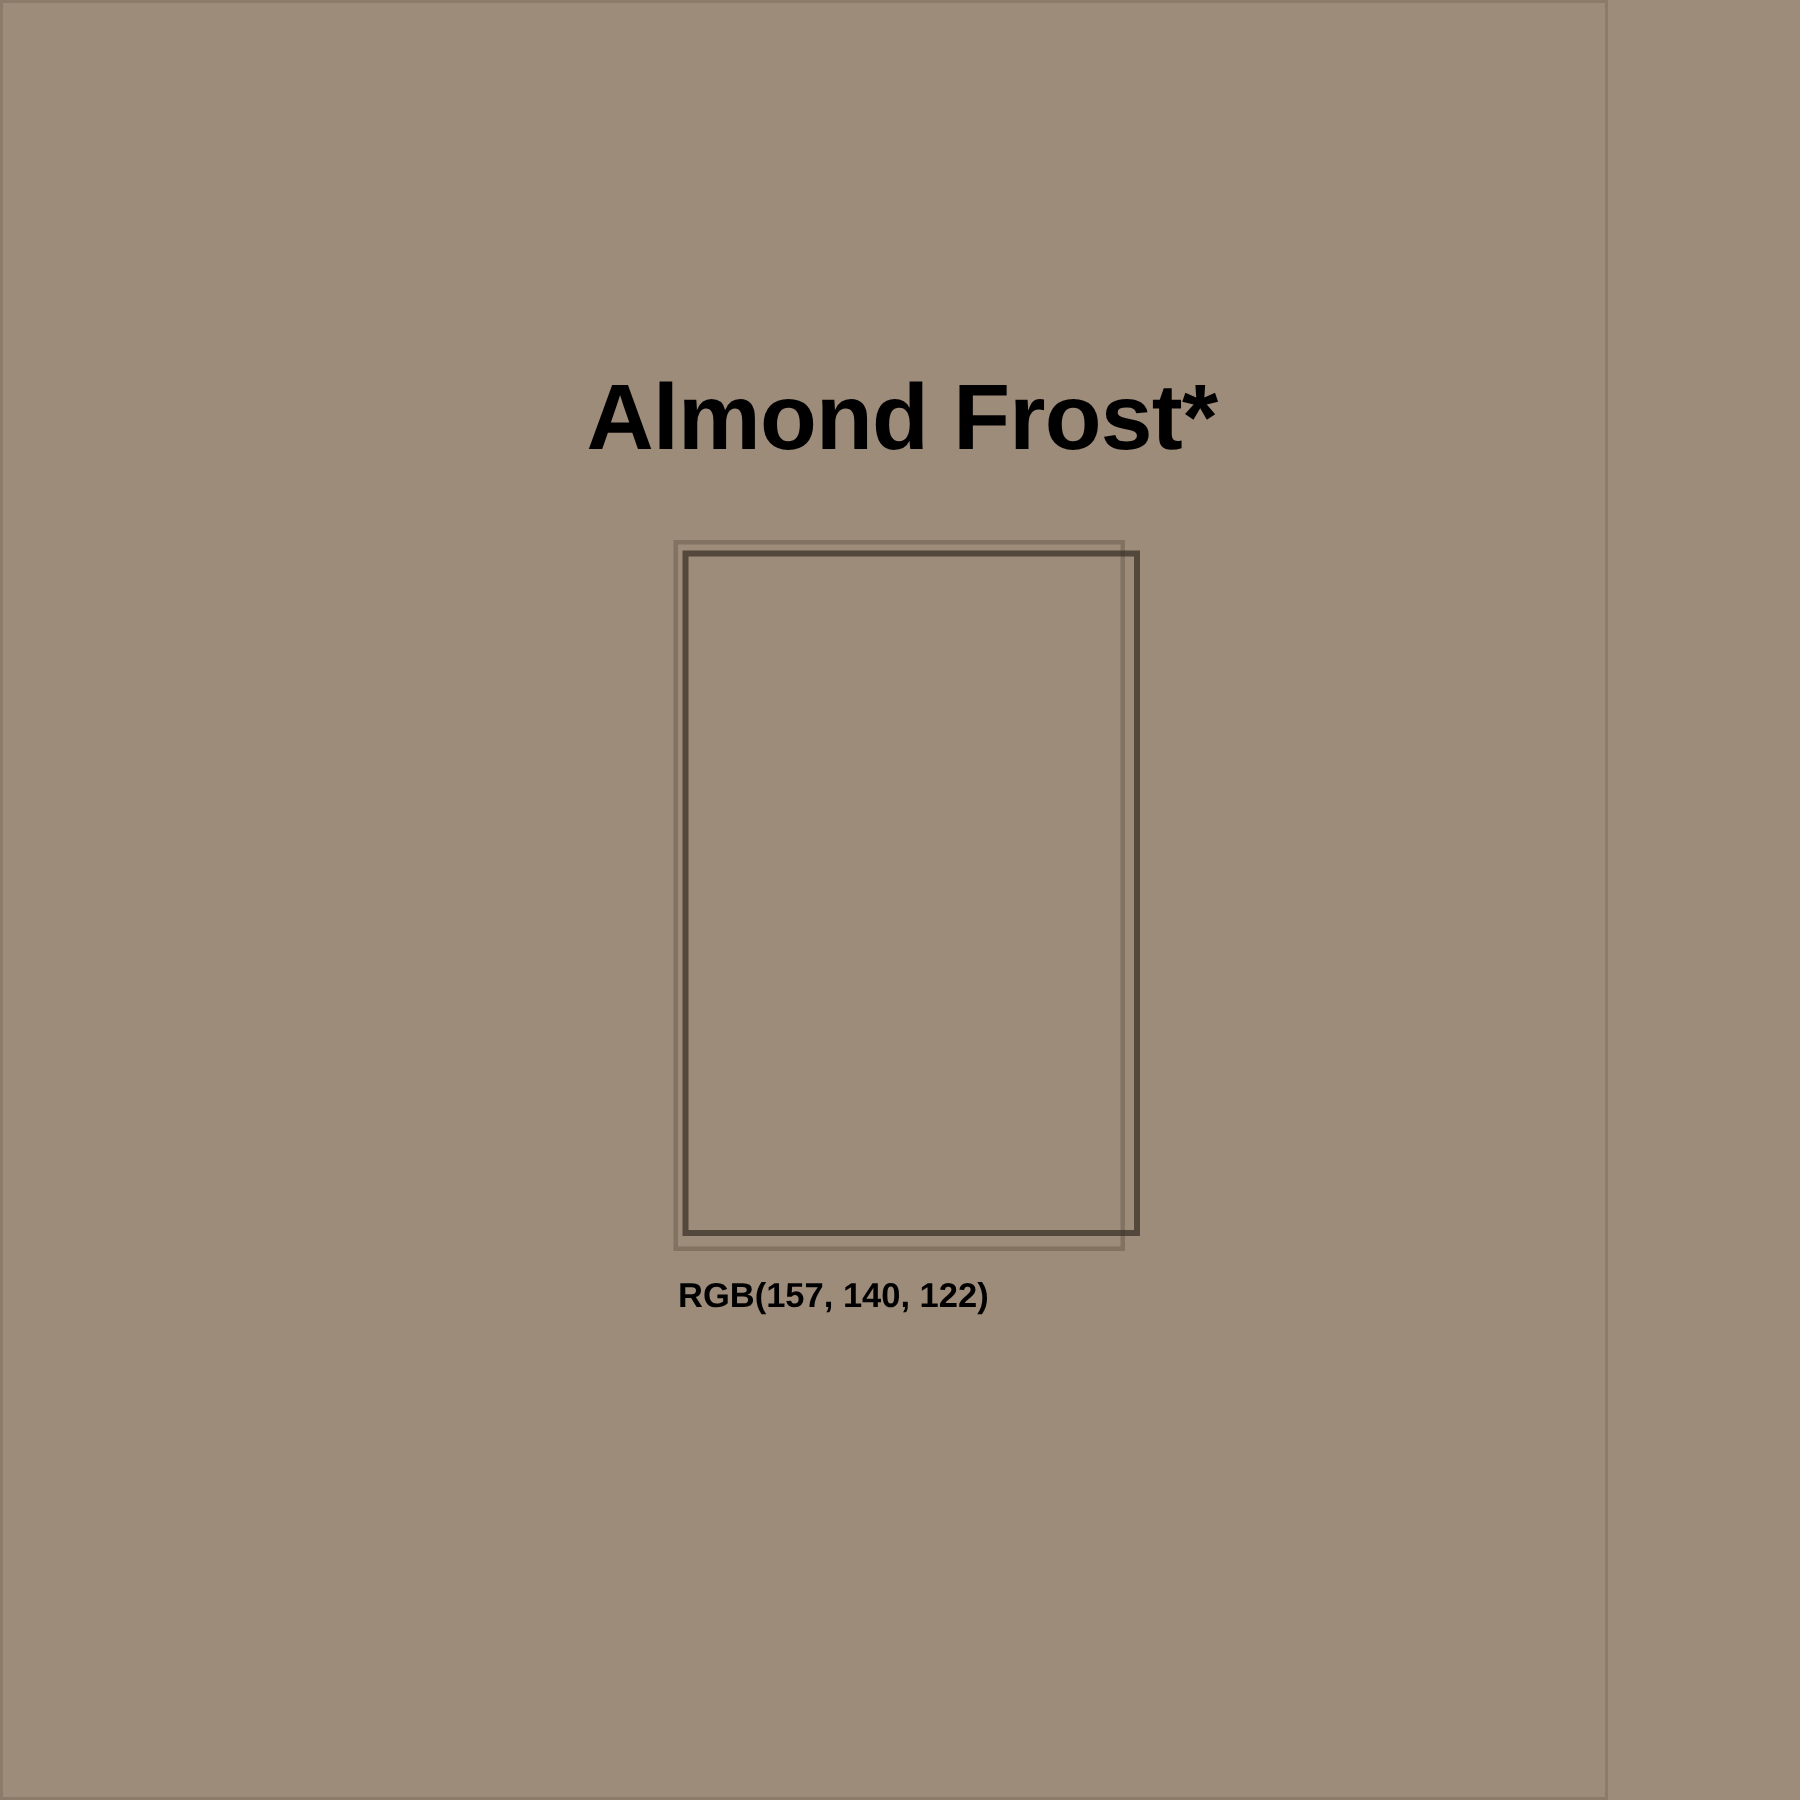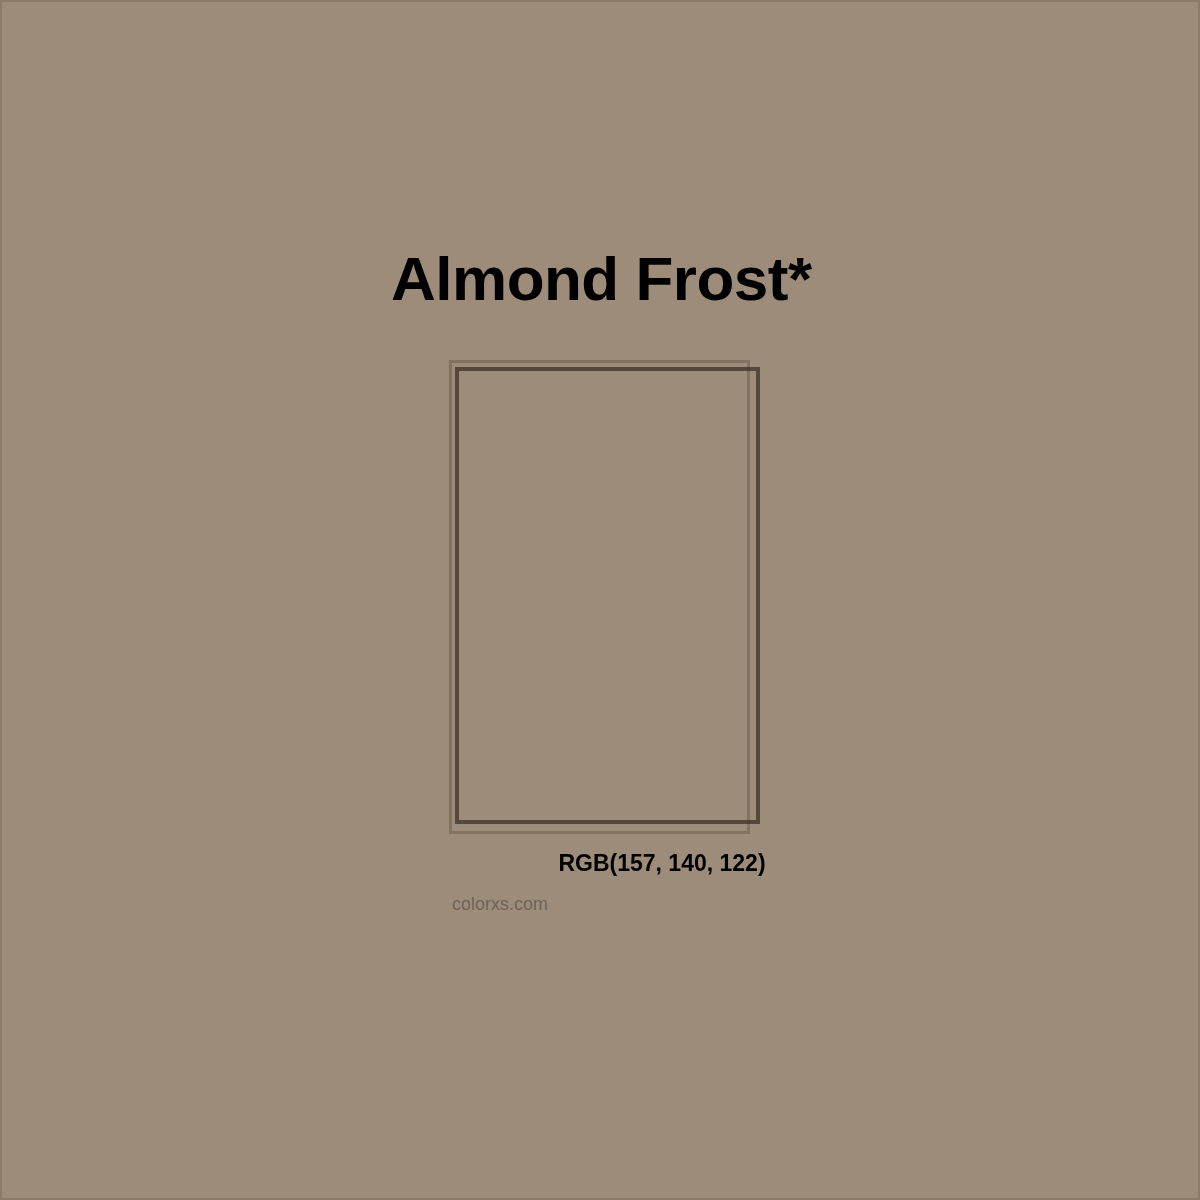--- a/index.html
+++ b/index.html
@@ -12,21 +12,21 @@
     width: 1200px;
     height: 1200px;
     background: #9d8c7a;
     font-family: "Liberation Sans", sans-serif;
     overflow: hidden;
   }
 
   
   .canvas {
     position: relative;
-    width: 1200px;
+    width: 1072px;
     height: 1200px;
     background: #9d8c7a;
     box-sizing: border-box;
     border: 2px solid #8b7b6b;
   }
 
   
   .title {
     position: absolute;
     left: 389px;
@@ -96,21 +96,20 @@
     font-size: 23px;
     font-weight: 700;
     color: #000000;
     line-height: 1;
     margin: 0;
     white-space: nowrap;
   }
 
   .caption-rgb {
     margin-top: 17px;
-    text-align: center;
   }
 
   .caption-source {
     font-size: 18px;
     font-weight: 400;
     color: #6b6258;
     line-height: 1;
     margin: 0;
     margin-top: 20px;
     white-space: nowrap;
@@ -124,16 +123,15 @@
   <div class="title">Almond Frost*</div>
 
   <div class="swatch-area">
     <div class="swatch-fill"></div>
     <div class="swatch-outline-light"></div>
     <div class="swatch-outline-dark"></div>
   </div>
 
   <div class="caption">
     <p class="caption-rgb">RGB(157, 140, 122)</p>
-    <p class="caption-source">colorxs.com</p>
   </div>
 
 </div>
 
 </body></html>

